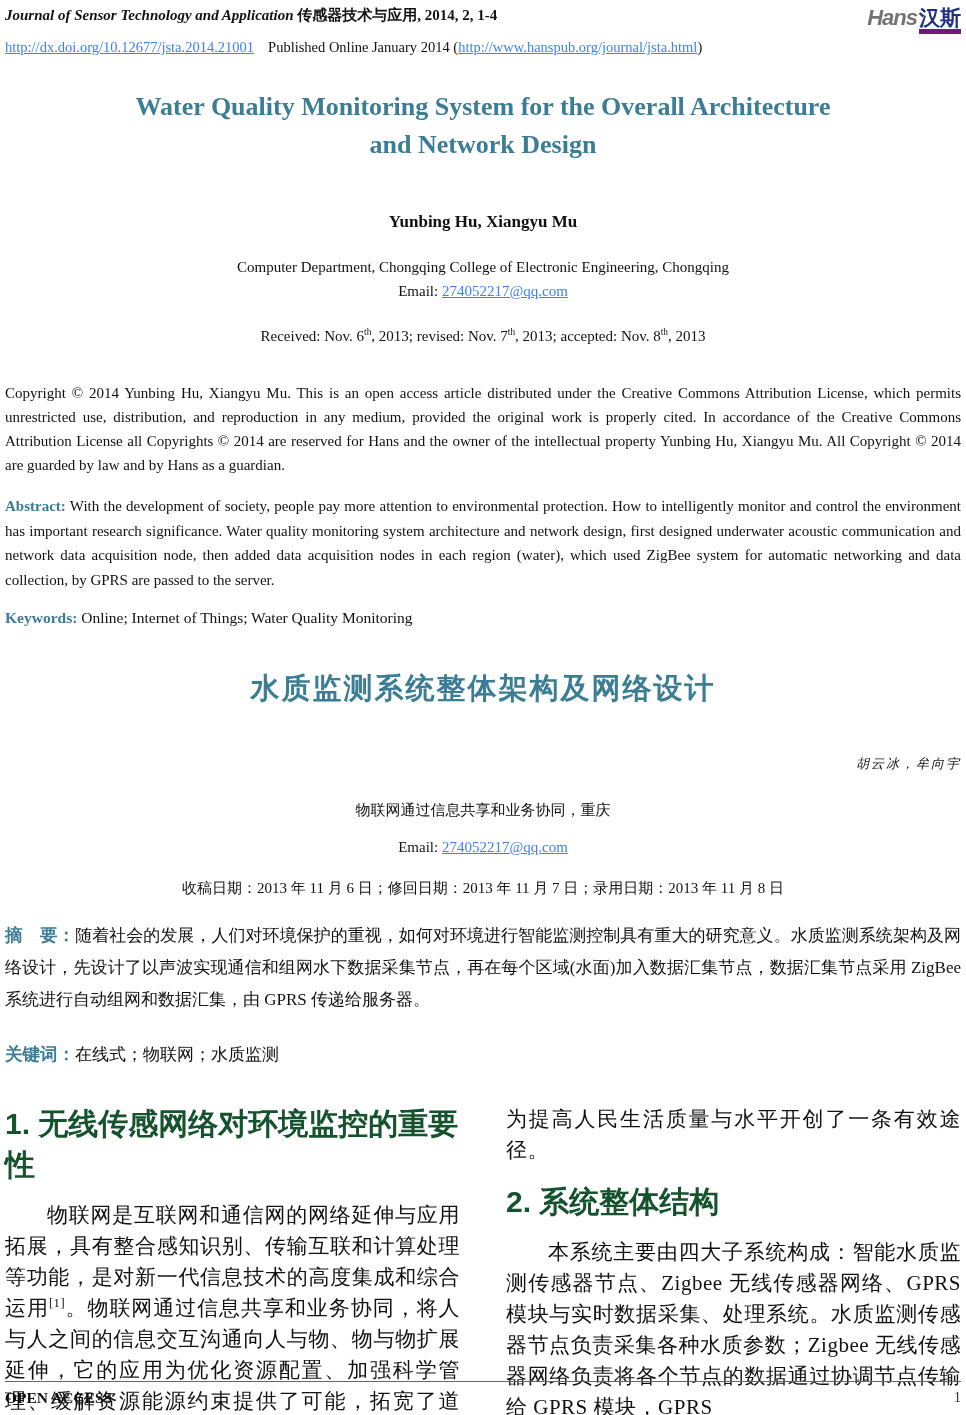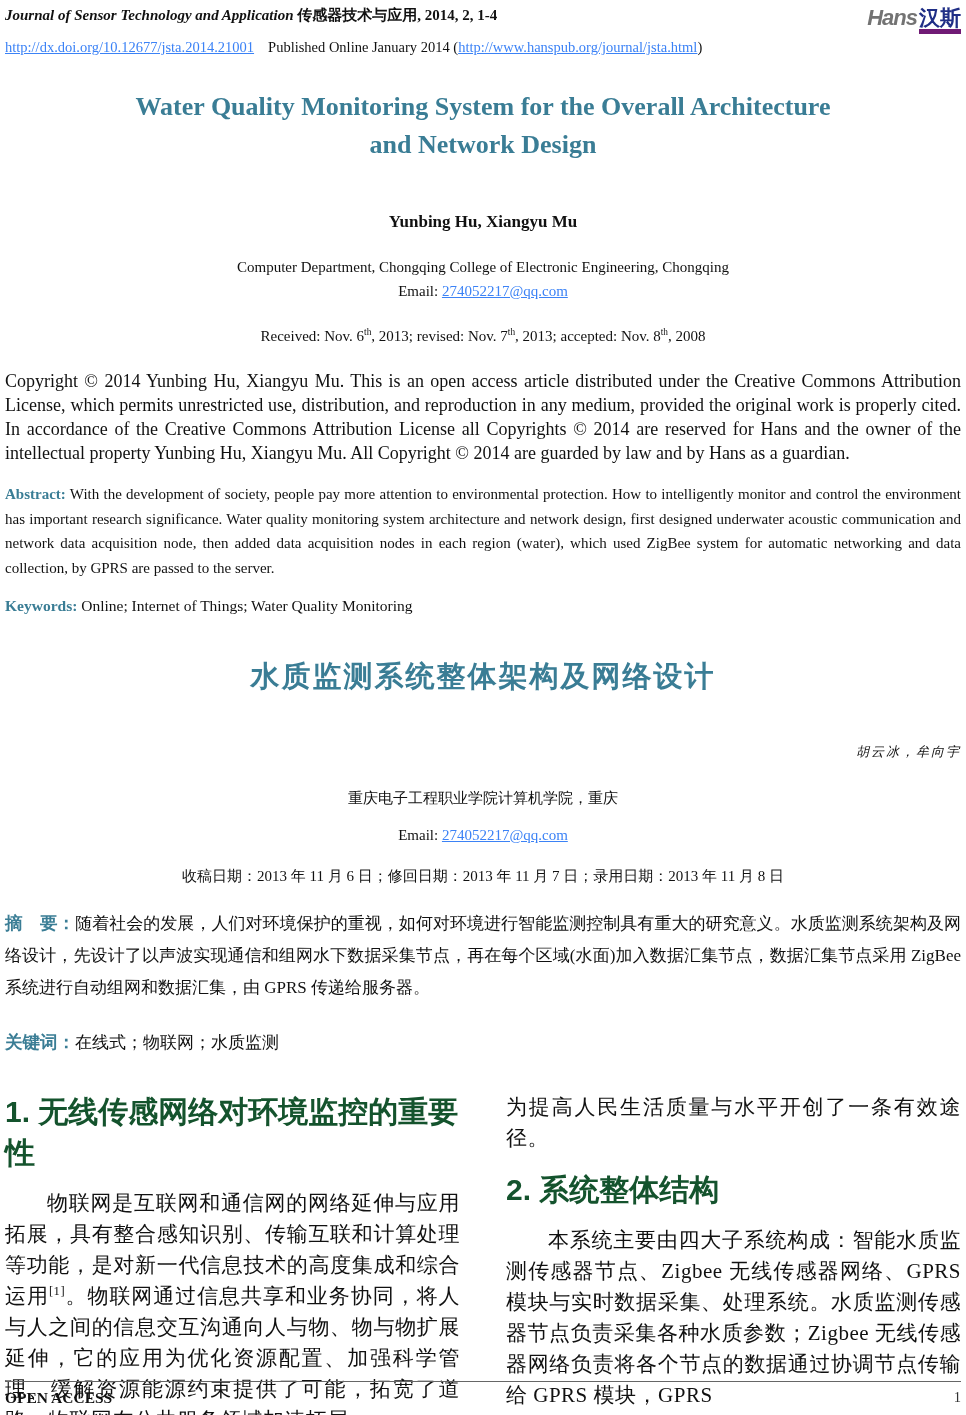--- a/index.html
+++ b/index.html
@@ -24,21 +24,21 @@
   .doi-gap { margin-right: 14px; }
 
   
   .title { text-align: center; color: #3a7d95; font-weight: bold; font-size: 26px; line-height: 38px; margin-top: 32px; }
   .authors { text-align: center; font-weight: bold; font-size: 17px; margin-top: 48px; }
   .affil { text-align: center; font-size: 15px; margin-top: 27px; }
   .email-line { text-align: center; font-size: 15px; margin-top: 7px; }
   .received { text-align: center; font-size: 15px; margin-top: 28px; }
   sup { font-size: 62%; vertical-align: super; line-height: 0; }
 
-  .copyright { font-size: 18px; line-height: 24px; text-align: justify; margin-top: 24px; }
+  .copyright { font-size: 15px; line-height: 24px; text-align: justify; margin-top: 36px; }
   .abstract { font-size: 15px; line-height: 24.5px; text-align: justify; margin-top: 17px; }
   .accent { color: #3a7d95; font-weight: bold; }
   .keywords { font-size: 15.5px; margin-top: 17px; }
 
   
   .title-cn { text-align: center; color: #3a7d95; font-weight: bold; font-size: 29px; margin-top: 42px; font-family: "Liberation Sans", "DejaVu Sans", sans-serif; letter-spacing: 2px; }
   .authors-cn { text-align: right; font-size: 13px; margin-top: 46px; font-style: italic; letter-spacing: 2px; }
   .affil-cn { text-align: center; font-size: 15px; margin-top: 28px; }
   .email-line2 { text-align: center; font-size: 15px; margin-top: 19px; }
   .dates-cn { text-align: center; font-size: 15px; margin-top: 23px; }
@@ -87,38 +87,38 @@
   </h1>
 
   <div class="authors">Yunbing Hu, Xiangyu Mu</div>
 
   <div class="affil">Computer Department, Chongqing College of Electronic Engineering, Chongqing</div>
   <div class="email-line">
     <span>Email: </span><a class="link">274052217@qq.com</a>
   </div>
 
   <div class="received">
-    <span>Received: Nov. 6</span><sup>th</sup><span>, 2013; revised: Nov. 7</span><sup>th</sup><span>, 2013; accepted: Nov. 8</span><sup>th</sup><span>, 2008</span>
+    <span>Received: Nov. 6</span><sup>th</sup><span>, 2013; revised: Nov. 7</span><sup>th</sup><span>, 2013; accepted: Nov. 8</span><sup>th</sup><span>, 2013</span>
   </div>
 
   <p class="copyright">Copyright © 2014 Yunbing Hu, Xiangyu Mu. This is an open access article distributed under the Creative Commons Attribution License, which permits unrestricted use, distribution, and reproduction in any medium, provided the original work is properly cited. In accordance of the Creative Commons Attribution License all Copyrights © 2014 are reserved for Hans and the owner of the intellectual property Yunbing Hu, Xiangyu Mu. All Copyright © 2014 are guarded by law and by Hans as a guardian.</p>
 
   <p class="abstract">
     <span class="accent">Abstract:</span><span> With the development of society, people pay more attention to environmental protection. How to intelligently monitor and control the environment has important research significance. Water quality monitoring system architecture and network design, first designed underwater acoustic communication and network data acquisition node, then added data acquisition nodes in each region (water), which used ZigBee system for automatic networking and data collection, by GPRS are passed to the server.</span>
   </p>
 
   <p class="keywords">
     <span class="accent">Keywords:</span><span> Online; Internet of Things; Water Quality Monitoring</span>
   </p>
 
   <div class="title-cn">水质监测系统整体架构及网络设计</div>
 
   <div class="authors-cn">胡云冰，牟向宇</div>
 
-  <div class="affil-cn">重庆电子工程职业学院计算机学院，重庆</div>
+  <div class="affil-cn">物联网通过信息共享和业务协同，重庆</div>
 
   <div class="email-line2">
     <span>Email: </span><a class="link">274052217@qq.com</a>
   </div>
 
   <div class="dates-cn">收稿日期：2013 年 11 月 6 日；修回日期：2013 年 11 月 7 日；录用日期：2013 年 11 月 8 日</div>
 
   <p class="abstract-cn">
     <span class="accent">摘　要：</span><span>随着社会的发展，人们对环境保护的重视，如何对环境进行智能监测控制具有重大的研究意义。水质监测系统架构及网络设计，先设计了以声波实现通信和组网水下数据采集节点，再在每个区域(水面)加入数据汇集节点，数据汇集节点采用 ZigBee 系统进行自动组网和数据汇集，由 GPRS 传递给服务器。</span>
   </p>

